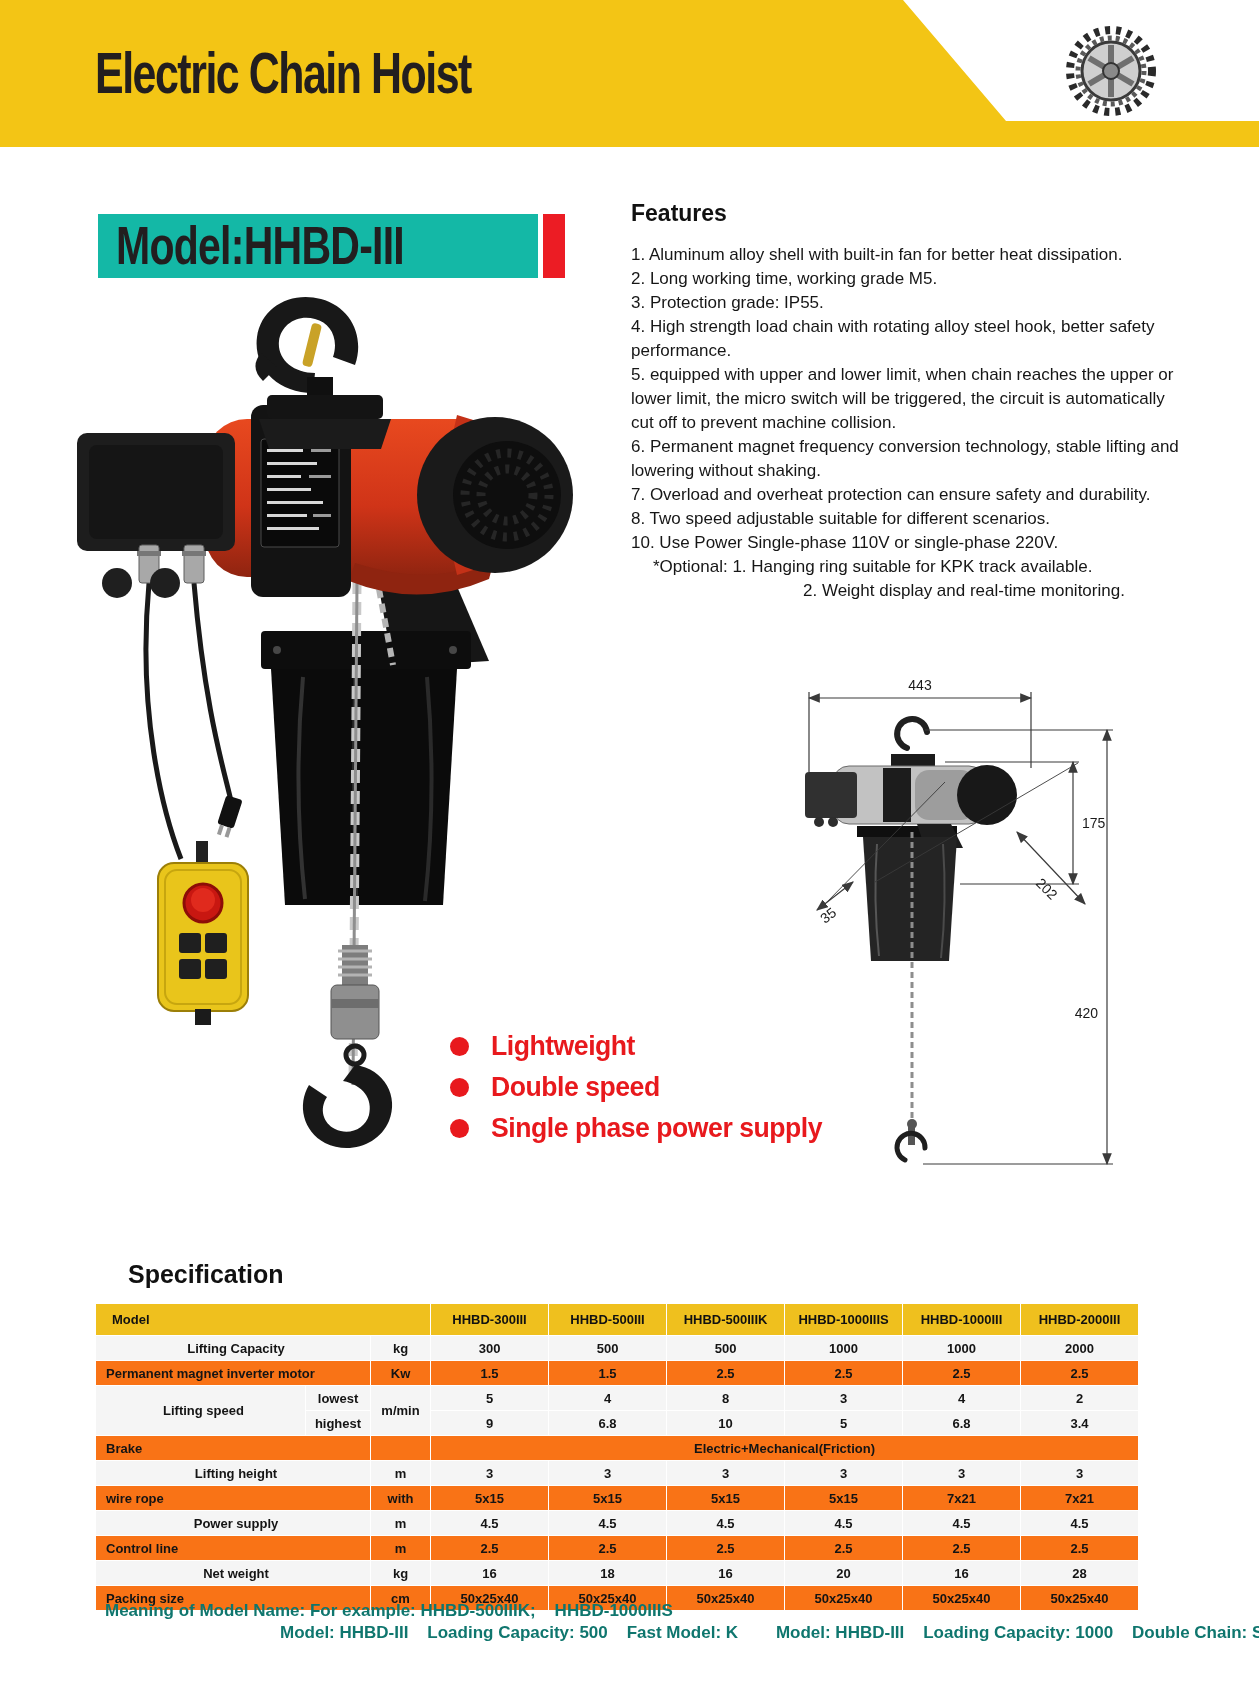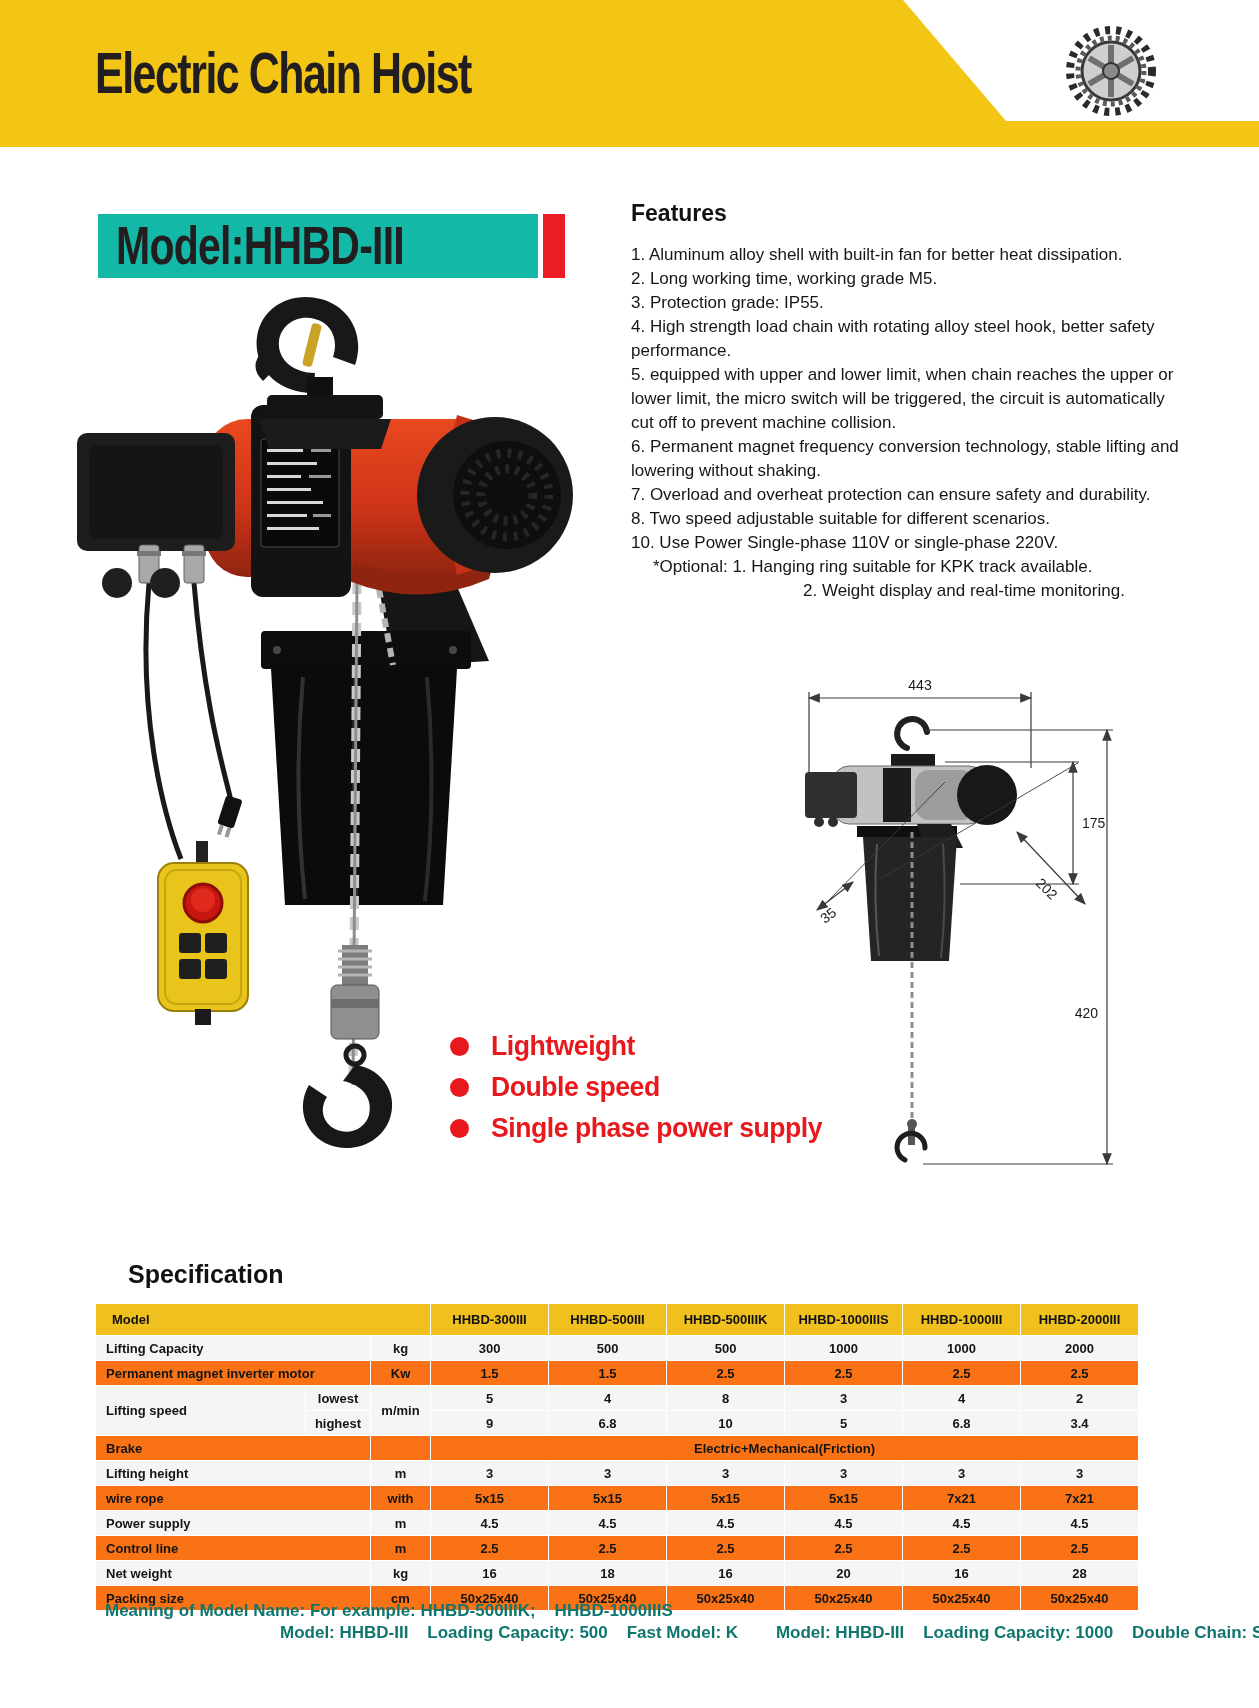--- a/index.html
+++ b/index.html
@@ -25,21 +25,21 @@
   .hl-dot{width:19px;height:19px;border-radius:50%;flex:0 0 auto;}
   .hl-text{font-size:28px;font-weight:bold;letter-spacing:-0.5px;transform:scaleX(.95);
            transform-origin:left;white-space:nowrap;}
   .spec-heading{position:absolute;left:120px;top:1260px;font-size:25px;font-weight:bold;color:#111;margin-left:8px;}
   .spec-table{position:absolute;left:95px;top:1303px;width:1043px;border-collapse:collapse;table-layout:fixed;}
   .spec-table th{background:#EFC01E;height:31px;font-size:13px;font-weight:bold;color:#111;
                  border:1px solid #fff;text-align:center;padding:0 2px;}
   .spec-table th.corner{text-align:left;padding-left:16px;}
   .spec-table td{height:24px;font-size:13px;border:1px solid #fff;padding:0 4px;color:#141414;}
   .spec-table tr.shade td{background:#f97316;}
-  .spec-table tr.light td{background:#F5F5F5;}
+  .spec-table tr.light td{background:#F5F5F5;text-align:center;}
   .spec-table td.lbl{text-align:left;padding-left:10px;font-weight:bold;}
   .spec-table td.sub{text-align:center;font-weight:bold;}
   .spec-table td.unit{text-align:center;font-weight:bold;}
   .spec-table td.val{text-align:center;font-weight:bold;}
   .footer-line{position:absolute;font-size:17px;font-weight:bold;color:#0f766e;white-space:pre;}
   .footer-line.f1{left:105px;top:1601px;}
   .footer-line.f2{left:280px;top:1623px;}
 </style>
 </head>
 <body>

